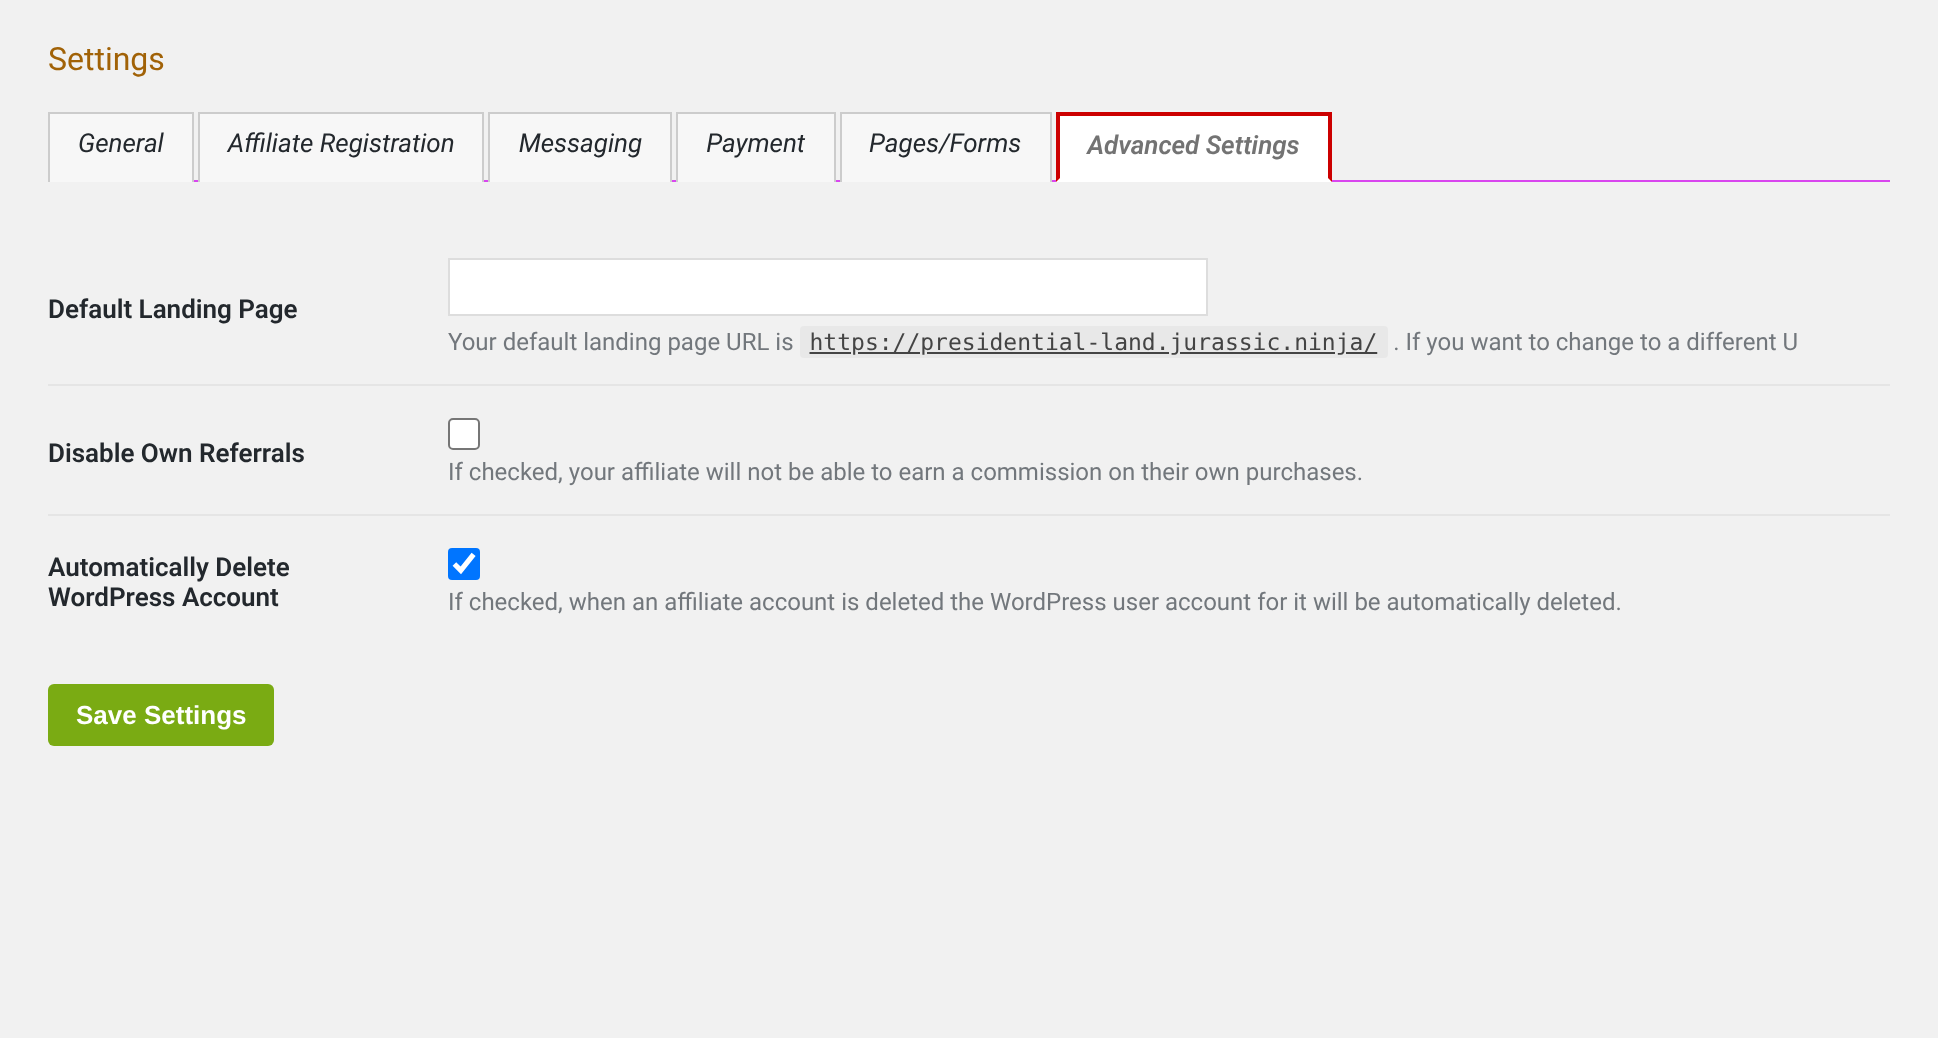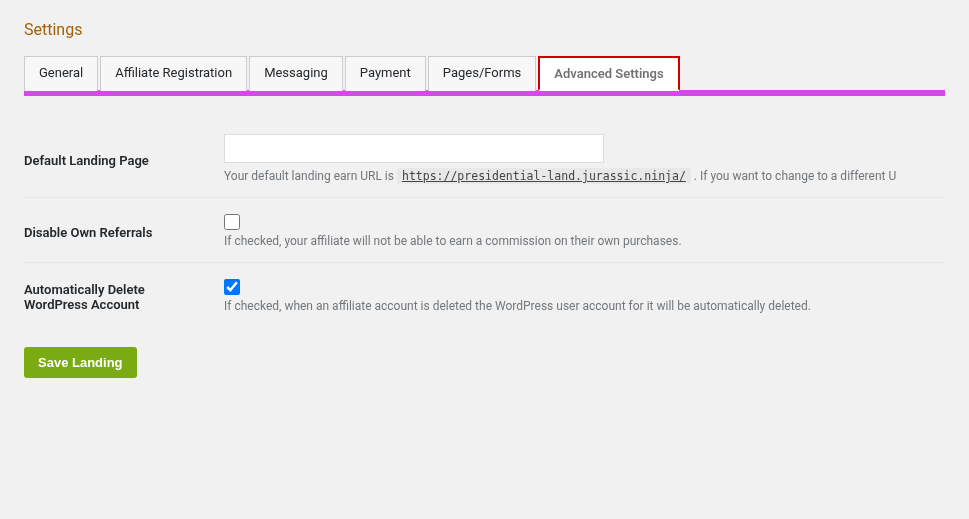--- a/index.html
+++ b/index.html
@@ -14,22 +14,23 @@
     }
     h1 {
       font-size: 16px;
       font-weight: 400;
       color: #a16207;
       margin-bottom: 16px;
     }
     .tabs {
       display: flex;
       flex-wrap: wrap;
-      border-bottom: 6px solid #d946ef;
+      border-bottom: 1px solid #d946ef;
       margin-bottom: 24px;
+      font-style: italic;
     }
     .tab {
       padding: 8px 14px;
       border: 1px solid #ccc;
       border-bottom: none;
       background: #f7f7f7;
       cursor: pointer;
       font-size: 13px;
       color: #23282d;
       margin-right: 2px;
@@ -137,21 +138,21 @@
 </nav>
 
 <div class="settings-section">
 
   
   <div class="form-row">
     <div class="form-label">Default Landing Page</div>
     <div class="form-control">
       <input type="text" class="text-input" placeholder="" style="">
       <div class="description">
-        <span>Your default landing earn URL is</span>
+        <span>Your default landing page URL is</span>
         <code class="url-code">https://presidential-land.jurassic.ninja/</code>
         <span>. If you want to change to a different U</span>
       </div>
     </div>
   </div>
 
   
   <div class="form-row">
     <div class="form-label">Disable Own Referrals</div>
     <div class="form-control">
@@ -169,14 +170,14 @@
       <span>WordPress Account</span>
     </div>
     <div class="form-control">
       <div class="checkbox-wrap">
         <input type="checkbox" checked="" style="">
       </div>
       <div class="check-desc">If checked, when an affiliate account is deleted the WordPress user account for it will be automatically deleted.</div>
     </div>
   </div>
 
-  <button class="save-btn">Save Landing</button>
+  <button class="save-btn">Save Settings</button>
 </div>
 
 </body></html>

